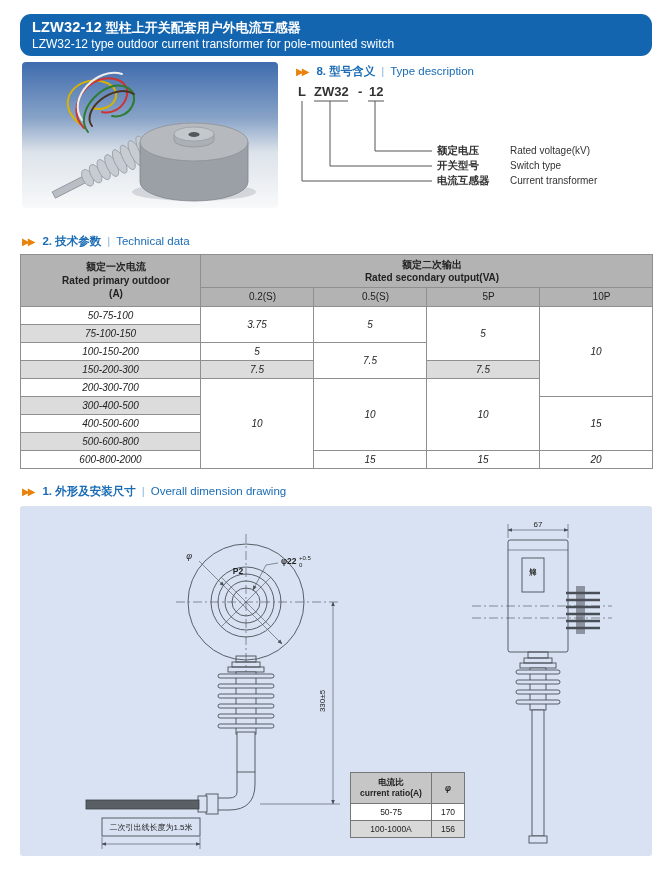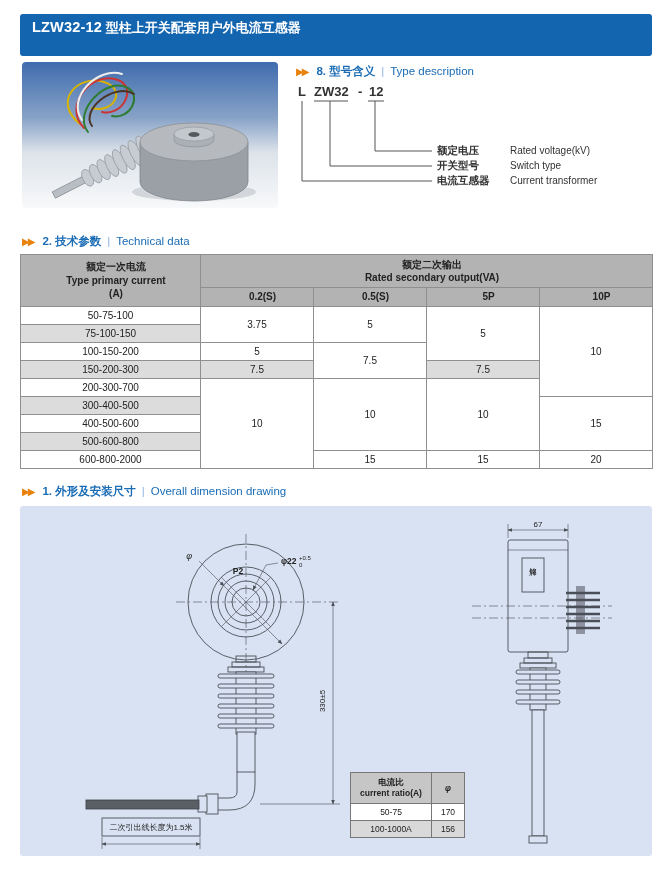--- a/index.html
+++ b/index.html
@@ -1,42 +1,42 @@
 <!DOCTYPE html>
 <html style="--accent-blue: #1365b0; --heading-blue: #1a6cb5; --marker-orange: #e8820c; --panel-blue: #d8e2f2; --table-header-gray: #b3b3b3; --band-gray: #dcdcdc;"><head>
 <meta charset="utf-8">
 <style>
   html,body{margin:0;padding:0;background:#fff;}
   .page{position:relative;width:672px;height:882px;background:#fff;overflow:hidden;
         font-family:"Liberation Sans","DejaVu Sans",sans-serif;}
   
   .titlebar{position:absolute;left:20px;top:14px;width:632px;height:42px;
-            background:var(--accent-blue,#1365b0);border-radius:3px;color:#fff;
+            background:var(--accent-blue,#1365b0);border-radius:11px;color:#fff;
             padding:5px 12px;box-sizing:border-box;}
   .titlebar .t1{font-size:13px;font-weight:bold;line-height:17px;white-space:nowrap;}
   .titlebar .t1 .model{font-size:14.5px;letter-spacing:.2px;}
   .titlebar .t2{font-size:12px;line-height:16px;}
   
   .photo{position:absolute;left:22px;top:62px;width:256px;height:146px;border-radius:4px;overflow:hidden;}
   
   .sechead{position:absolute;font-size:11.5px;display:flex;gap:6px;align-items:baseline;white-space:nowrap;}
   .sechead .mark{color:var(--marker-orange,#e8820c);font-size:10px;letter-spacing:-2px;padding-right:3px;}
   .sechead .zh{color:var(--heading-blue,#1a6cb5);font-weight:bold;}
   .sechead .sep{color:#8ab4de;}
   .sechead .en{color:var(--heading-blue,#1a6cb5);}
   
   .typediag{position:absolute;left:296px;top:84px;width:356px;height:120px;}
   
   table.tech{position:absolute;left:20px;top:254px;width:632px;border-collapse:collapse;
              font-size:10px;color:#222;table-layout:fixed;}
   .tech th,.tech td{border:1px solid #8f8f8f;text-align:center;padding:0;overflow:hidden;}
   .tech thead th{background:var(--table-header-gray,#b3b3b3);font-weight:bold;line-height:1.35;padding-left:11px;}
   .tech tr.h1 th{height:32px;}
-  .tech tr.h2 th{height:18px;font-weight:bold;}
-  .tech tbody td{height:17px;background:#fff;}
+  .tech tr.h2 th{height:18px;font-weight:normal;}
+  .tech tbody td{height:17px;background:#fff;font-style:italic;}
   .tech td.band{background:var(--band-gray,#dcdcdc);}
   
   .panel{position:absolute;left:20px;top:506px;width:632px;height:350px;
          background:var(--panel-blue,#d8e2f2);border-radius:3px;}
   .panel svg{display:block;width:632px;height:350px;}
   .ln{stroke:#4a4f57;stroke-width:0.9;fill:none;}
   .thin{stroke:#4a4f57;stroke-width:0.6;fill:none;}
   .cl{stroke-dasharray:9 3 2 3;}
   .bgfill{fill:#d8e2f2;}
   .dtxt{fill:#222;font-family:"Liberation Sans","DejaVu Sans",sans-serif;}
@@ -53,20 +53,21 @@
 </head>
 <body>
 
 <div class="page">
 
   <div class="titlebar">
     <div class="t1">
       <span class="model">LZW32-12</span>
       <span>型柱上开关配套用户外电流互感器</span>
     </div>
+    <div class="t2">LZW32-12 type outdoor current transformer for pole-mounted switch</div>
   </div>
 
   <div class="photo">
     <svg width="256" height="146" viewBox="0 0 256 146">
       <defs>
         <linearGradient id="pbg" x1="0" y1="0" x2="0" y2="1">
           <stop offset="0" stop-color="#3f6cae"></stop>
           <stop offset="0.38" stop-color="#87a2c7"></stop>
           <stop offset="0.62" stop-color="#dde3ea"></stop>
           <stop offset="1" stop-color="#f8f9fa"></stop>
@@ -157,21 +158,21 @@
       <col style="width:180px">
         <col style="width:113px">
         <col style="width:113px">
         <col style="width:113px">
         <col style="width:113px">
     </colgroup>
     <thead>
       <tr class="h1">
         <th rowspan="2">
           <div>额定一次电流</div>
-          <div>Type primary current</div>
+          <div>Rated primary outdoor</div>
           <div>(A)</div>
         </th>
         <th colspan="4">
           <div>额定二次输出</div>
           <div>Rated secondary output(VA)</div>
         </th>
       </tr>
       <tr class="h2">
         <th>0.2(S)</th>
         <th>0.5(S)</th>

